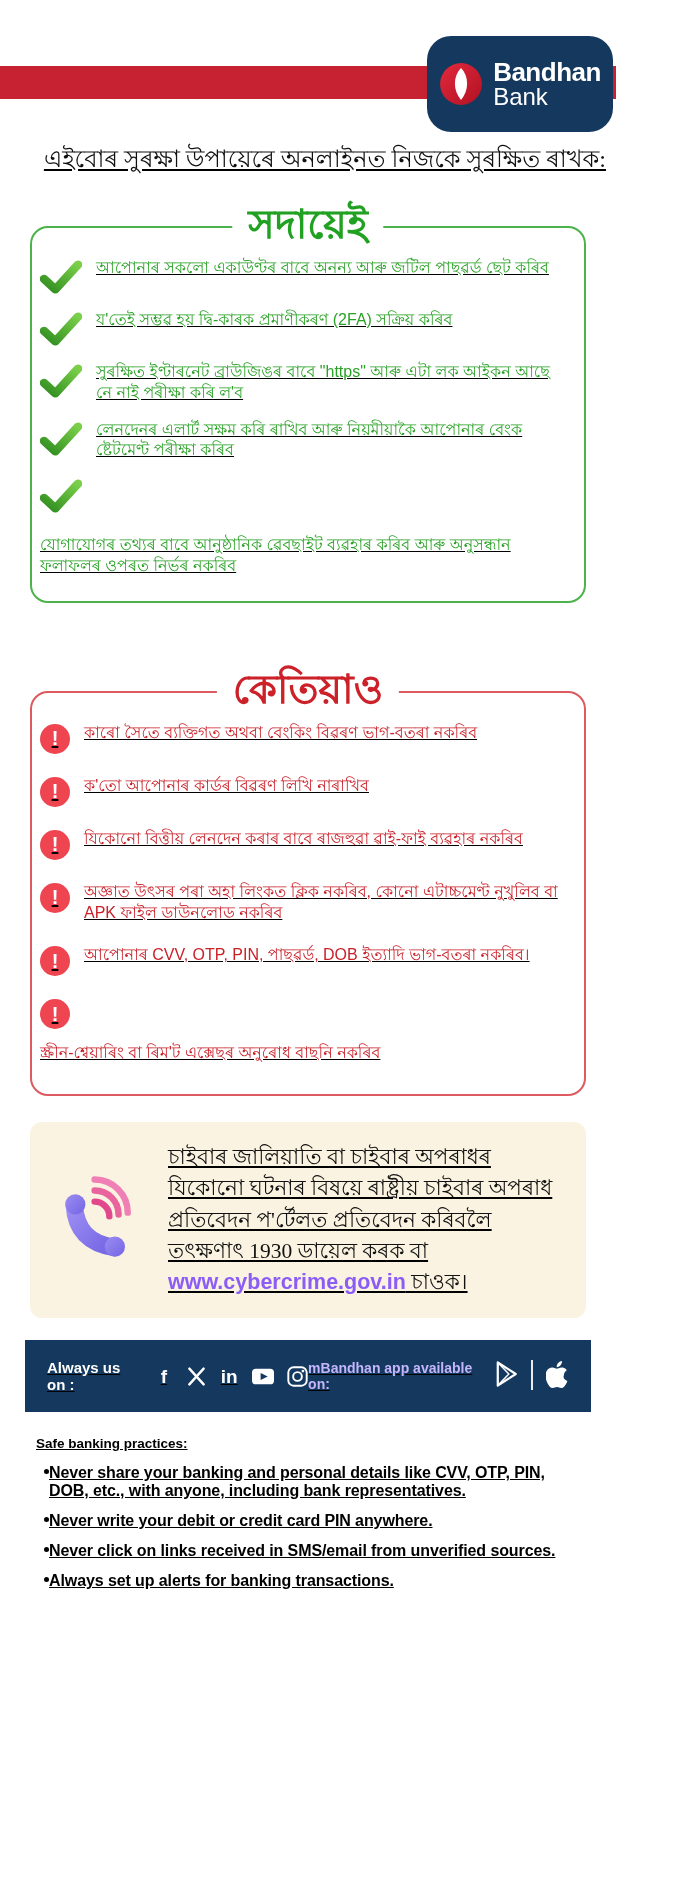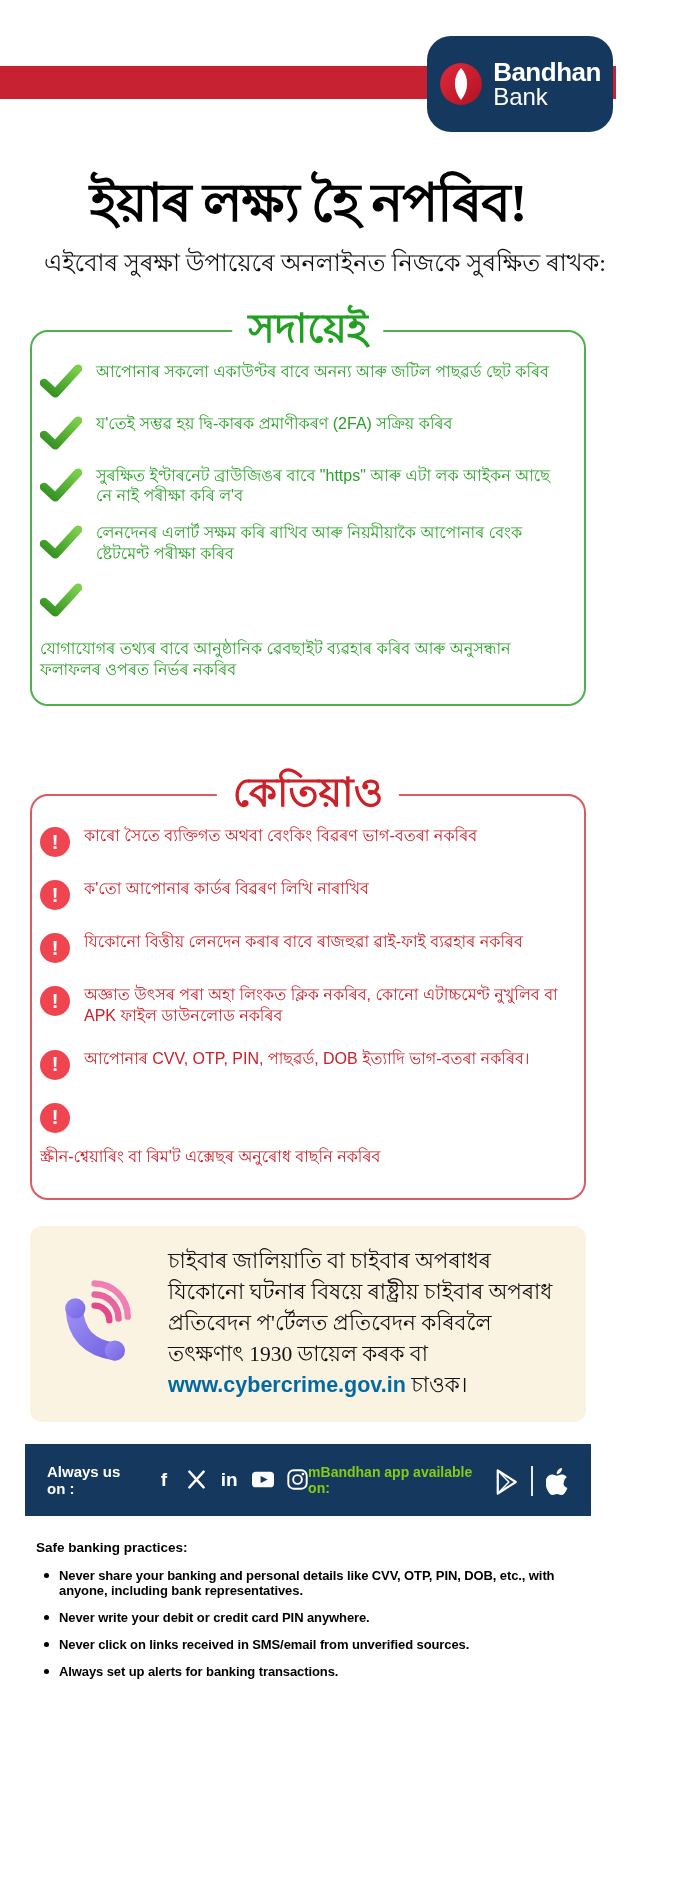--- a/index.html
+++ b/index.html
@@ -1,18 +1,18 @@
 <!DOCTYPE html>
 <html><head>
 <meta charset="utf-8">
 <style>
   * { box-sizing: border-box; margin: 0; padding: 0; }
   html,body { width:700px; background:#ffffff; }
   body { height:1891px; overflow:hidden; font-family:"Liberation Sans", sans-serif; }
-  .page { width:616px; height:1891px; position:relative; background:#fff; }
+  .page { width:616px; height:1891px; position:relative; background:#fff;text-decoration:underline; }
 
   
   .header { position:relative; height:132px; }
   .red-bar { position:absolute; top:66px; left:0; width:100%; height:33px; background:#c62231; }
   .logo-box { position:absolute; top:36px; right:3px; width:186px; height:96px; background:#15395e;
               border-radius:24px; display:flex; align-items:center; justify-content:center; gap:10px; z-index:2; }
   .logo-mark { width:44px; height:44px; flex:0 0 44px; }
   .logo-text { display:flex; flex-direction:column; line-height:1.02; color:#fff; }
   .logo-top { font-size:26px; font-weight:700; letter-spacing:-0.5px; }
   .logo-bottom { font-size:24px; font-weight:400; }
@@ -46,40 +46,40 @@
   
   .reminder { margin:40px 38px 0; text-align:center; font-size:26px; line-height:1.42; font-weight:500;
               color:#000; font-family:"Liberation Serif", serif; }
 
   
   .report { margin:26px 30px 0; background:#faf3e1; border-radius:12px; display:flex; align-items:center;
             gap:20px; padding:20px 22px 20px 26px; }
   .phone-icon { flex:0 0 92px; width:92px; height:92px; }
   .report-text { font-size:21.5px; line-height:1.45; font-weight:500; color:#111;
                  font-family:"Liberation Serif", serif; }
-  .report-link { font-weight:700; color:#0369a1; font-family:"Liberation Sans", sans-serif; cursor:pointer; }
+  .report-link { font-weight:700; color:#8b5cf6; font-family:"Liberation Sans", sans-serif; cursor:pointer; }
 
   
   .footer-bar { margin:22px 25px 0; height:72px; background:#15395e; display:flex; align-items:center;
                 justify-content:space-between; padding:0 22px; }
   .follow { display:flex; align-items:center; gap:13px; color:#fff; }
   .follow-label { font-size:15px; font-weight:700; }
   .sicon { width:22px; height:22px; display:flex; align-items:center; justify-content:center;
            color:#fff; cursor:pointer; }
   .sicon.txt { font-weight:800; font-size:19px; line-height:1; }
-  .apps { display:flex; align-items:flex-end; gap:12px; color:#84cc16; }
+  .apps { display:flex; align-items:flex-start; gap:12px; color:#c4b5fd; }
   .apps-label { font-size:14px; font-weight:700; }
   .vdiv { width:2px; height:30px; background:rgba(255,255,255,0.9); }
   .aicon { width:26px; height:28px; display:flex; align-items:center; justify-content:center; cursor:pointer; }
 
   
   .practices { margin:24px 36px 0; color:#000; }
   .practices-title { font-size:13.5px; font-weight:700; }
   .practices ul { list-style:none; margin:13px 0 0 8px; }
-  .practices li { display:flex; gap:10px; font-size:13px; font-weight:600; margin-bottom:12px;
+  .practices li { display:flex; gap:0; font-size:16px; font-weight:600; margin-bottom:12px;
                   letter-spacing:-0.1px; }
   .bullet { flex:0 0 5px; width:5px; height:5px; border-radius:50%; background:#000; margin-top:5px; }
 </style>
 </head>
 <body>
 
 <div class="page">
 
   <header class="header">
     <div class="red-bar"></div>
@@ -96,21 +96,20 @@
           <path d="M20 5.5 C27.2 13 27.6 25.5 20 34.5 C12.4 25.5 12.8 13 20 5.5 Z" fill="#ffffff"></path>
         </svg>
       </span>
       <span class="logo-text">
         <span class="logo-top">Bandhan</span>
         <span class="logo-bottom">Bank</span>
       </span>
     </div>
   </header>
 
-  <h1 class="title">ইয়াৰ লক্ষ্য হৈ নপৰিব!</h1>
   <p class="subtitle">এইবোৰ সুৰক্ষা উপায়েৰে অনলাইনত নিজকে সুৰক্ষিত ৰাখক:</p>
 
   <section class="tip-box green">
     <div class="box-title green-title">সদায়েই</div>
 
     <div class="tip-row">
       <span class="check">
         <svg viewBox="0 0 44 36" width="42" height="34">
             <defs>
               <linearGradient id="gk0" x1="0" y1="1" x2="1" y2="0">

